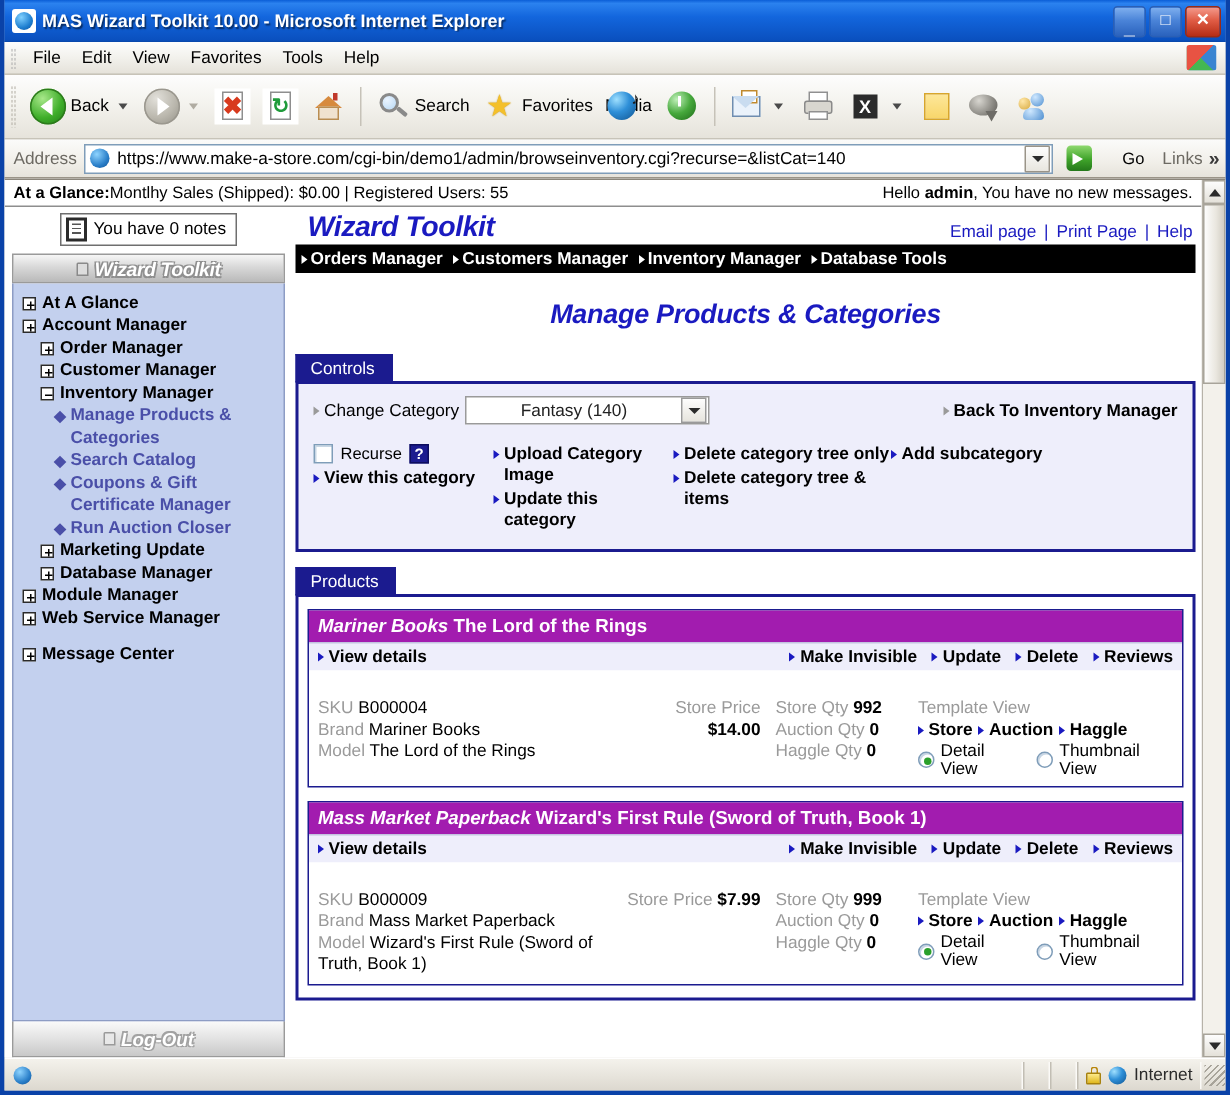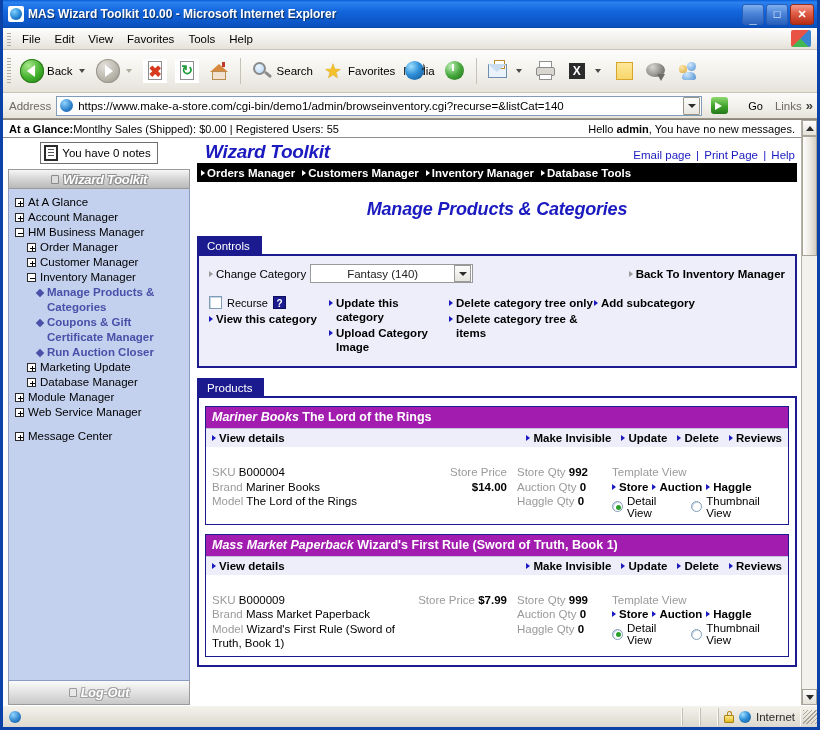--- a/index.html
+++ b/index.html
@@ -378,21 +378,21 @@
   }
   .navbox {
     flex:1; min-height:0;
     background:#c3d0ee;
     border:1px solid #8d9cc4; border-top:none;
     padding:6px 4px 6px 6px;
     overflow:hidden;
   }
   .nav-row {
     display:flex; align-items:flex-start; gap:4px;
-    font-size:11.5px; font-weight:normal; color:#000;
+    font-size:11.5px; font-weight:bold; color:#000;
     line-height:15px; padding:0;
   }
   .nav-row.lvl2 { padding-left:12px; }
   .nav-row.lvl3 { padding-left:22px; font-weight:bold; color:#4a4fa8; }
   .nav-row.lvl3 .lbl { color:#4a4fa8; }
   .exp {
     width:9px;height:9px; margin-top:3px; flex:none;
     border:1px solid #2b2b2b; background:#fff;
     position:relative;
   }
@@ -802,39 +802,39 @@
             <div class="navbox">
 
               <div class="nav-row">
                 <span class="exp plus"></span>
                 <span class="lbl">At A Glance</span>
               </div>
               <div class="nav-row">
                 <span class="exp plus"></span>
                 <span class="lbl">Account Manager</span>
               </div>
-              <div class="nav-row">
-                <span class="exp"></span>
-                <span class="lbl">HM Business Manager</span>
-              </div>
               <div class="nav-row lvl2">
                 <span class="exp plus"></span>
                 <span class="lbl">Order Manager</span>
               </div>
               <div class="nav-row lvl2">
                 <span class="exp plus"></span>
                 <span class="lbl">Customer Manager</span>
               </div>
               <div class="nav-row lvl2">
                 <span class="exp"></span>
                 <span class="lbl">Inventory Manager</span>
               </div>
               <div class="nav-row lvl3">
                 <span class="diam"></span>
                 <span class="lbl">Manage Products &amp; Categories</span>
+              </div>
+              <div class="nav-row lvl3">
+                <span class="diam"></span>
+                <span class="lbl">Search Catalog</span>
               </div>
               <div class="nav-row lvl3">
                 <span class="diam"></span>
                 <span class="lbl">Coupons &amp; Gift Certificate Manager</span>
               </div>
               <div class="nav-row lvl3">
                 <span class="diam"></span>
                 <span class="lbl">Run Auction Closer</span>
               </div>
               <div class="nav-row lvl2">
@@ -927,25 +927,25 @@
                     </div>
                     <span class="lnk b wrap">
                       <span class="tri b"></span>
                       <span>View this category</span>
                     </span>
                   </div>
 
                   <div class="ccol c2 stack">
                     <span class="lnk b wrap">
                       <span class="tri b"></span>
-                      <span>Update this category</span>
+                      <span>Upload Category Image</span>
                     </span>
                     <span class="lnk b wrap">
                       <span class="tri b"></span>
-                      <span>Upload Category Image</span>
+                      <span>Update this category</span>
                     </span>
                   </div>
 
                   <div class="ccol c3 stack">
                     <span class="lnk b wrap">
                       <span class="tri b"></span>
                       <span>Delete category tree only</span>
                     </span>
                     <span class="lnk b wrap">
                       <span class="tri b"></span>

